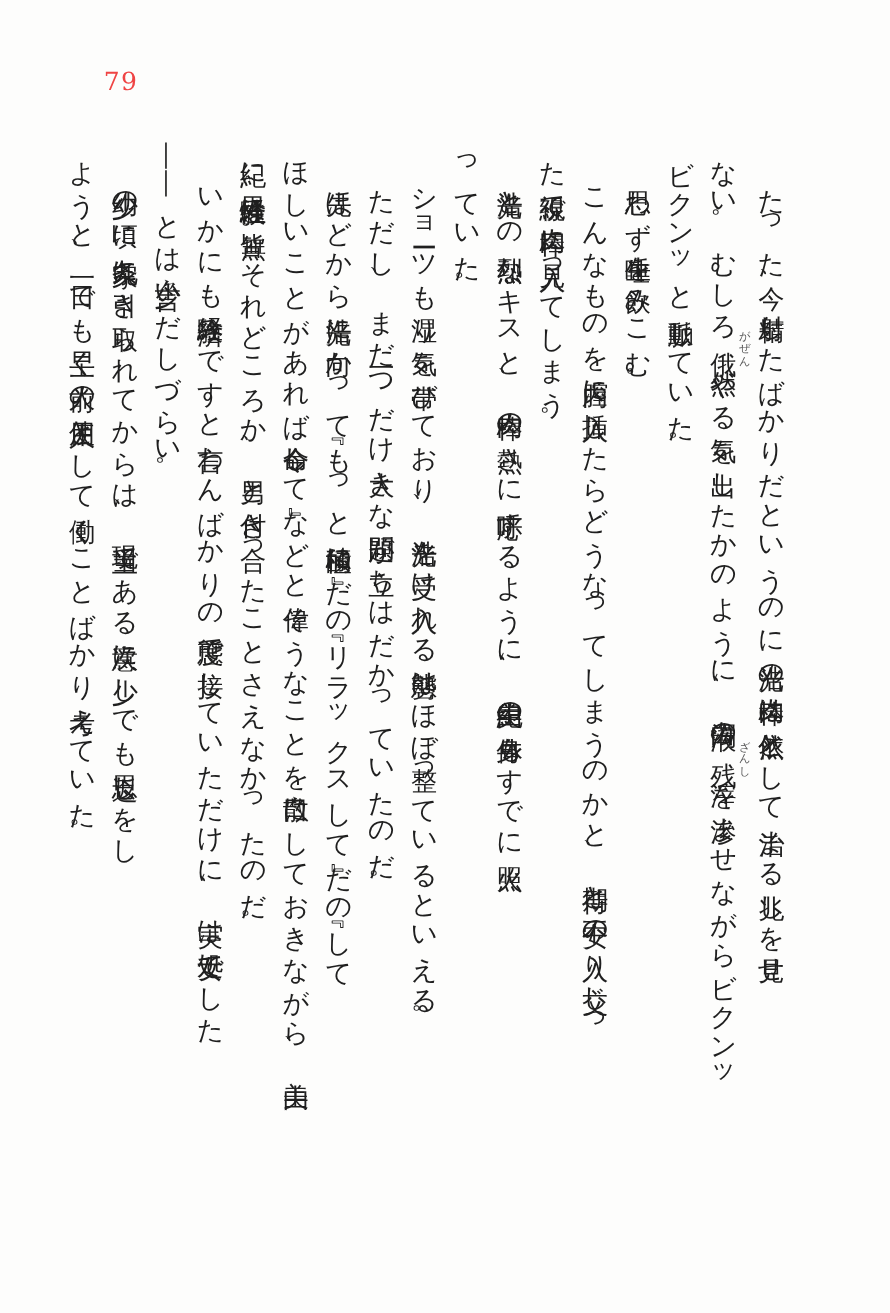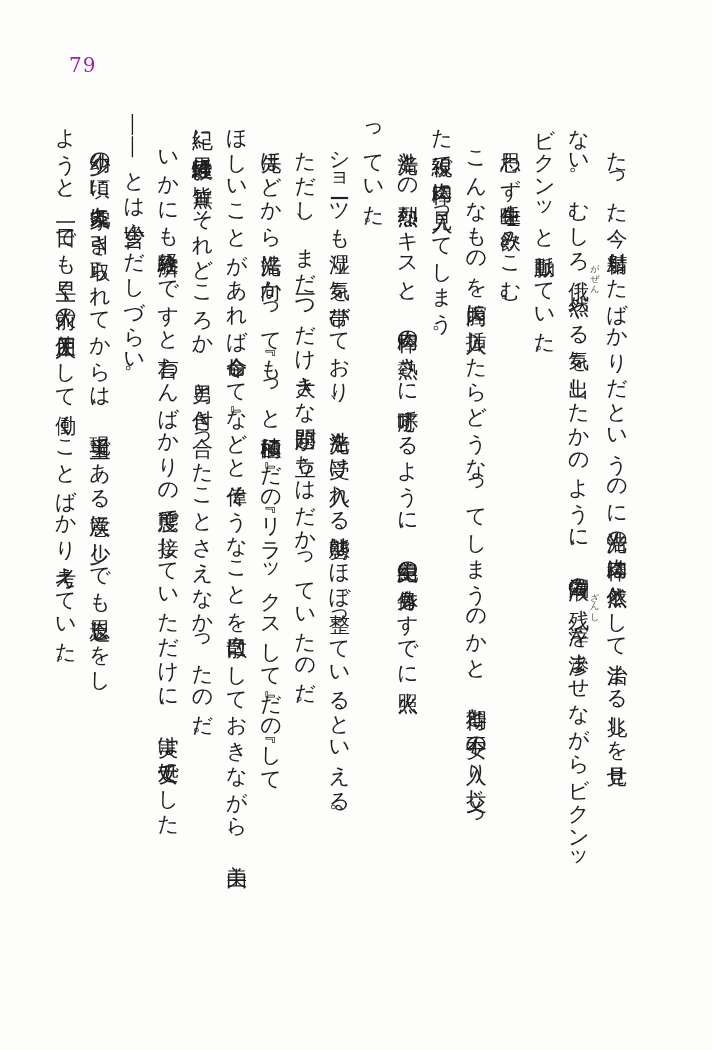--- a/index.html
+++ b/index.html
@@ -12,23 +12,23 @@
     width: 712px;
     height: 1050px;
     margin: 0 auto;
     background: #fdfdfc;
     overflow: hidden;
     font-family: "DejaVu Serif", "Liberation Serif", serif;
   }
   .page-number {
     position: absolute;
     top: 53px;
-    left: 69px;
+    left: 83px;
     font-size: 20px;
-    color: #a21caf;
+    color: #ef4444;
     letter-spacing: 1px;
     font-family: "DejaVu Serif", "Liberation Serif", serif;
   }
   .text-block {
     position: absolute;
     top: 114px;
     right: 78px;
     width: 590px;
     height: 853px;
     writing-mode: vertical-rl;

